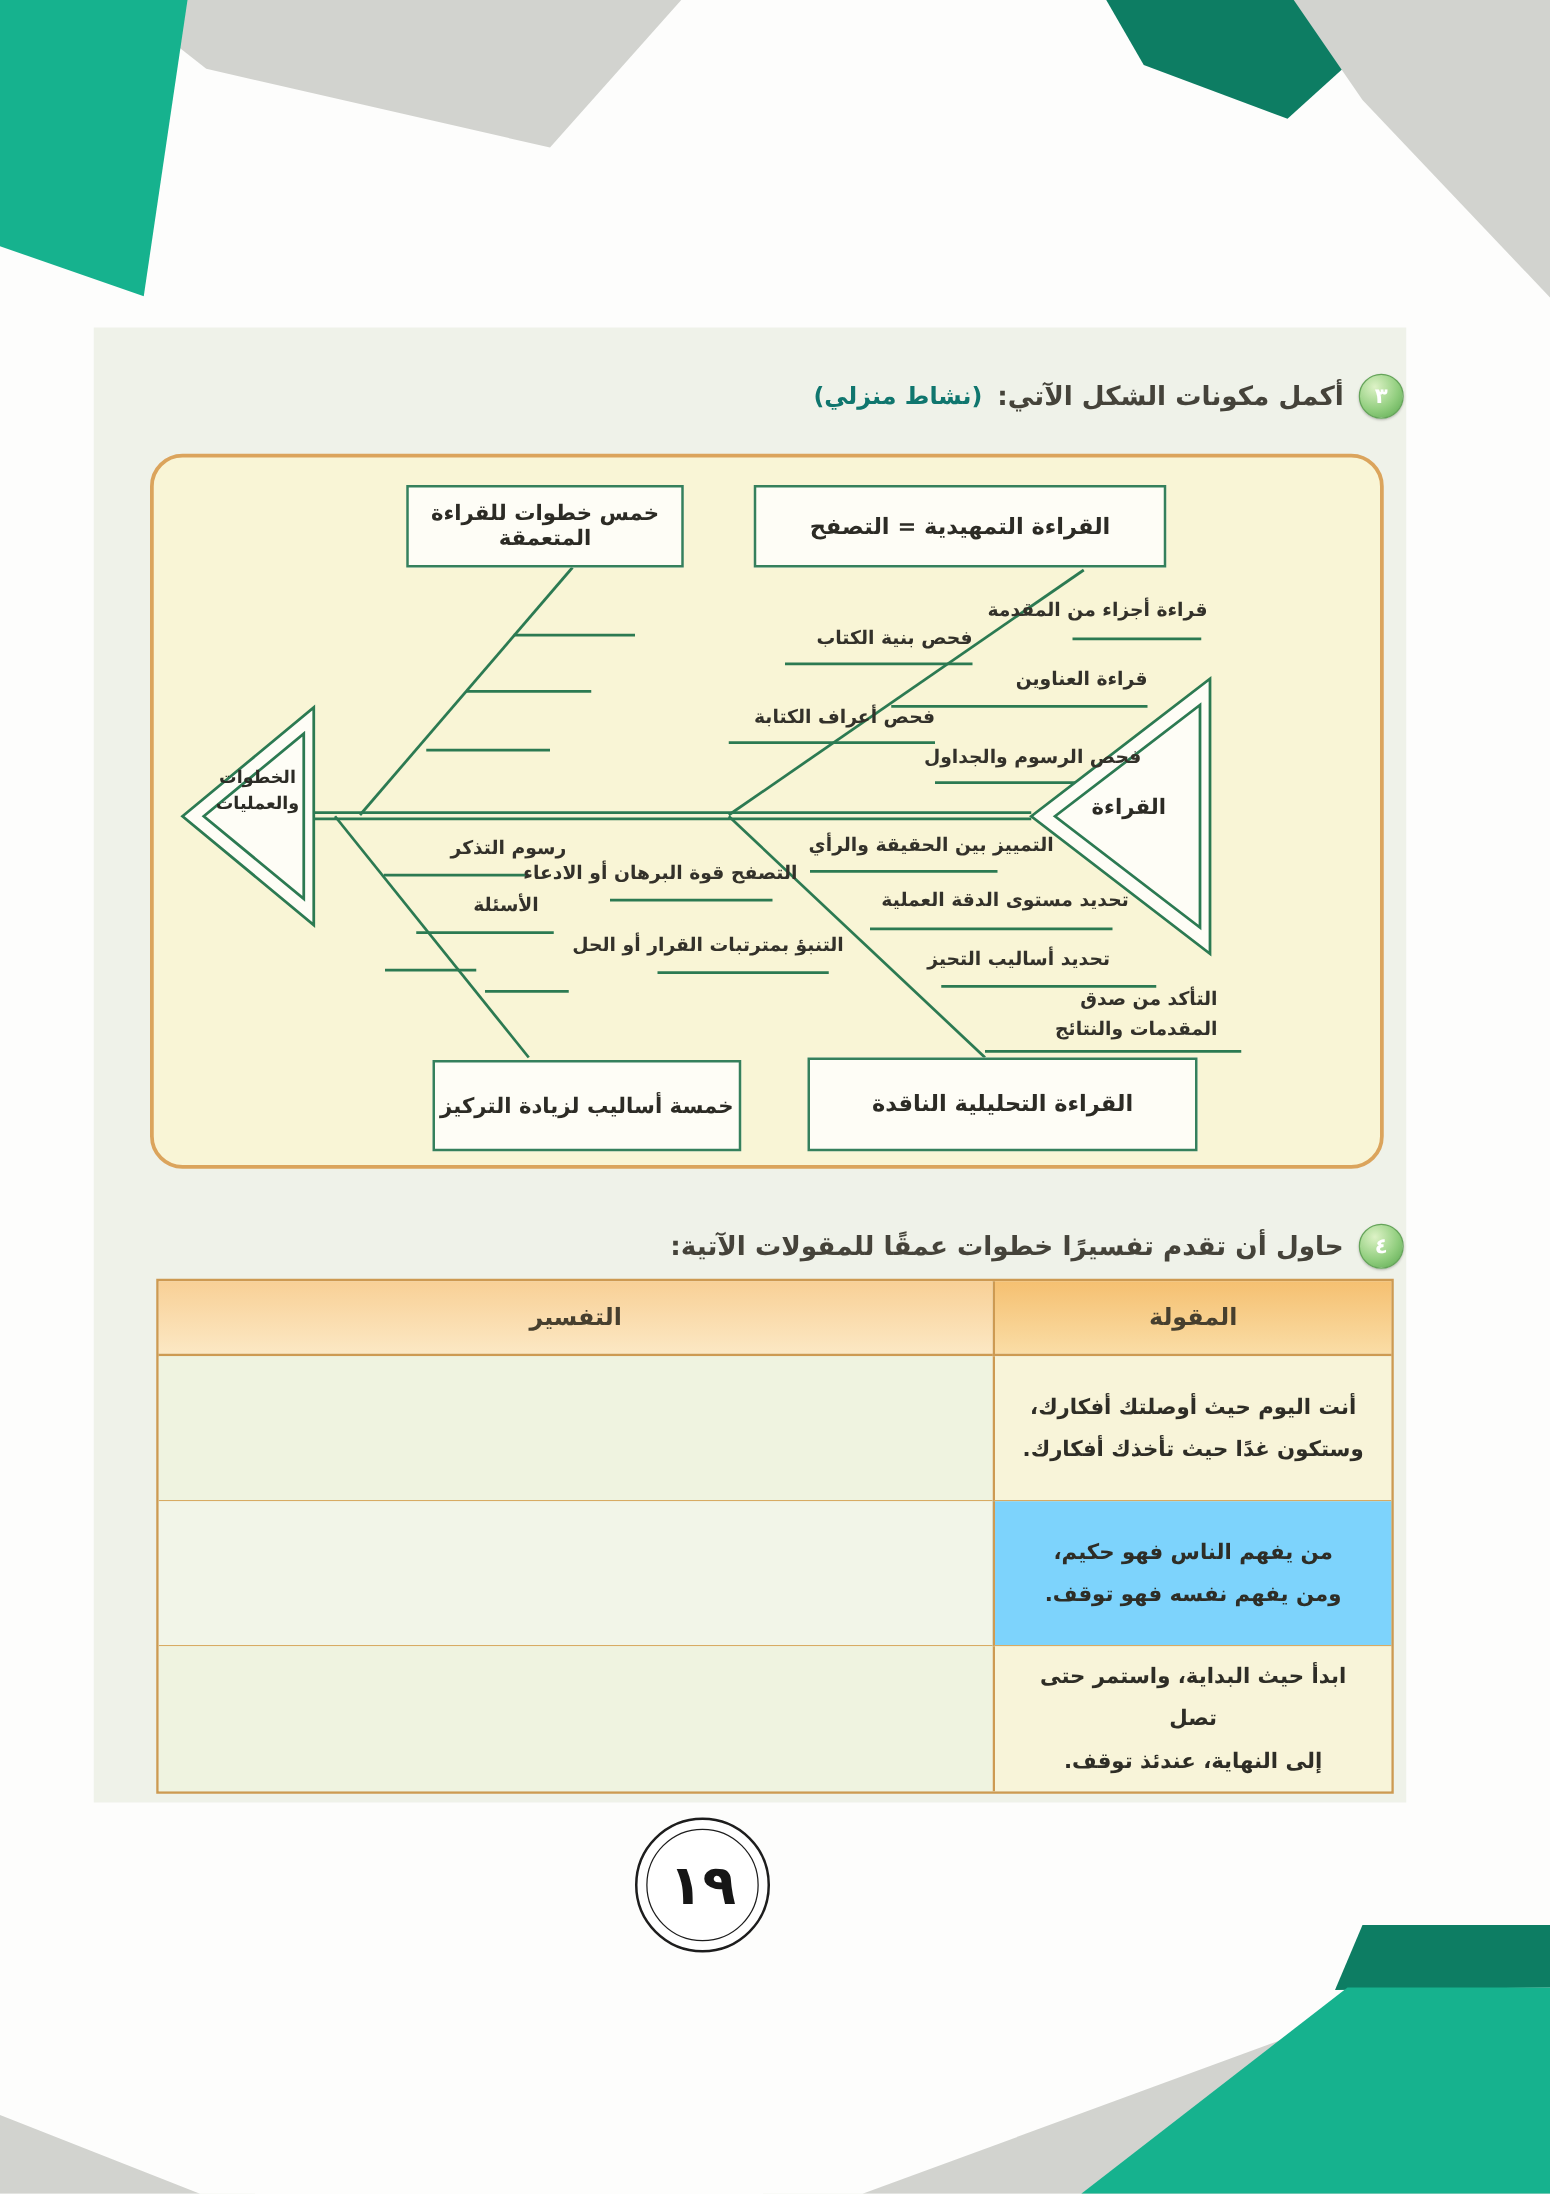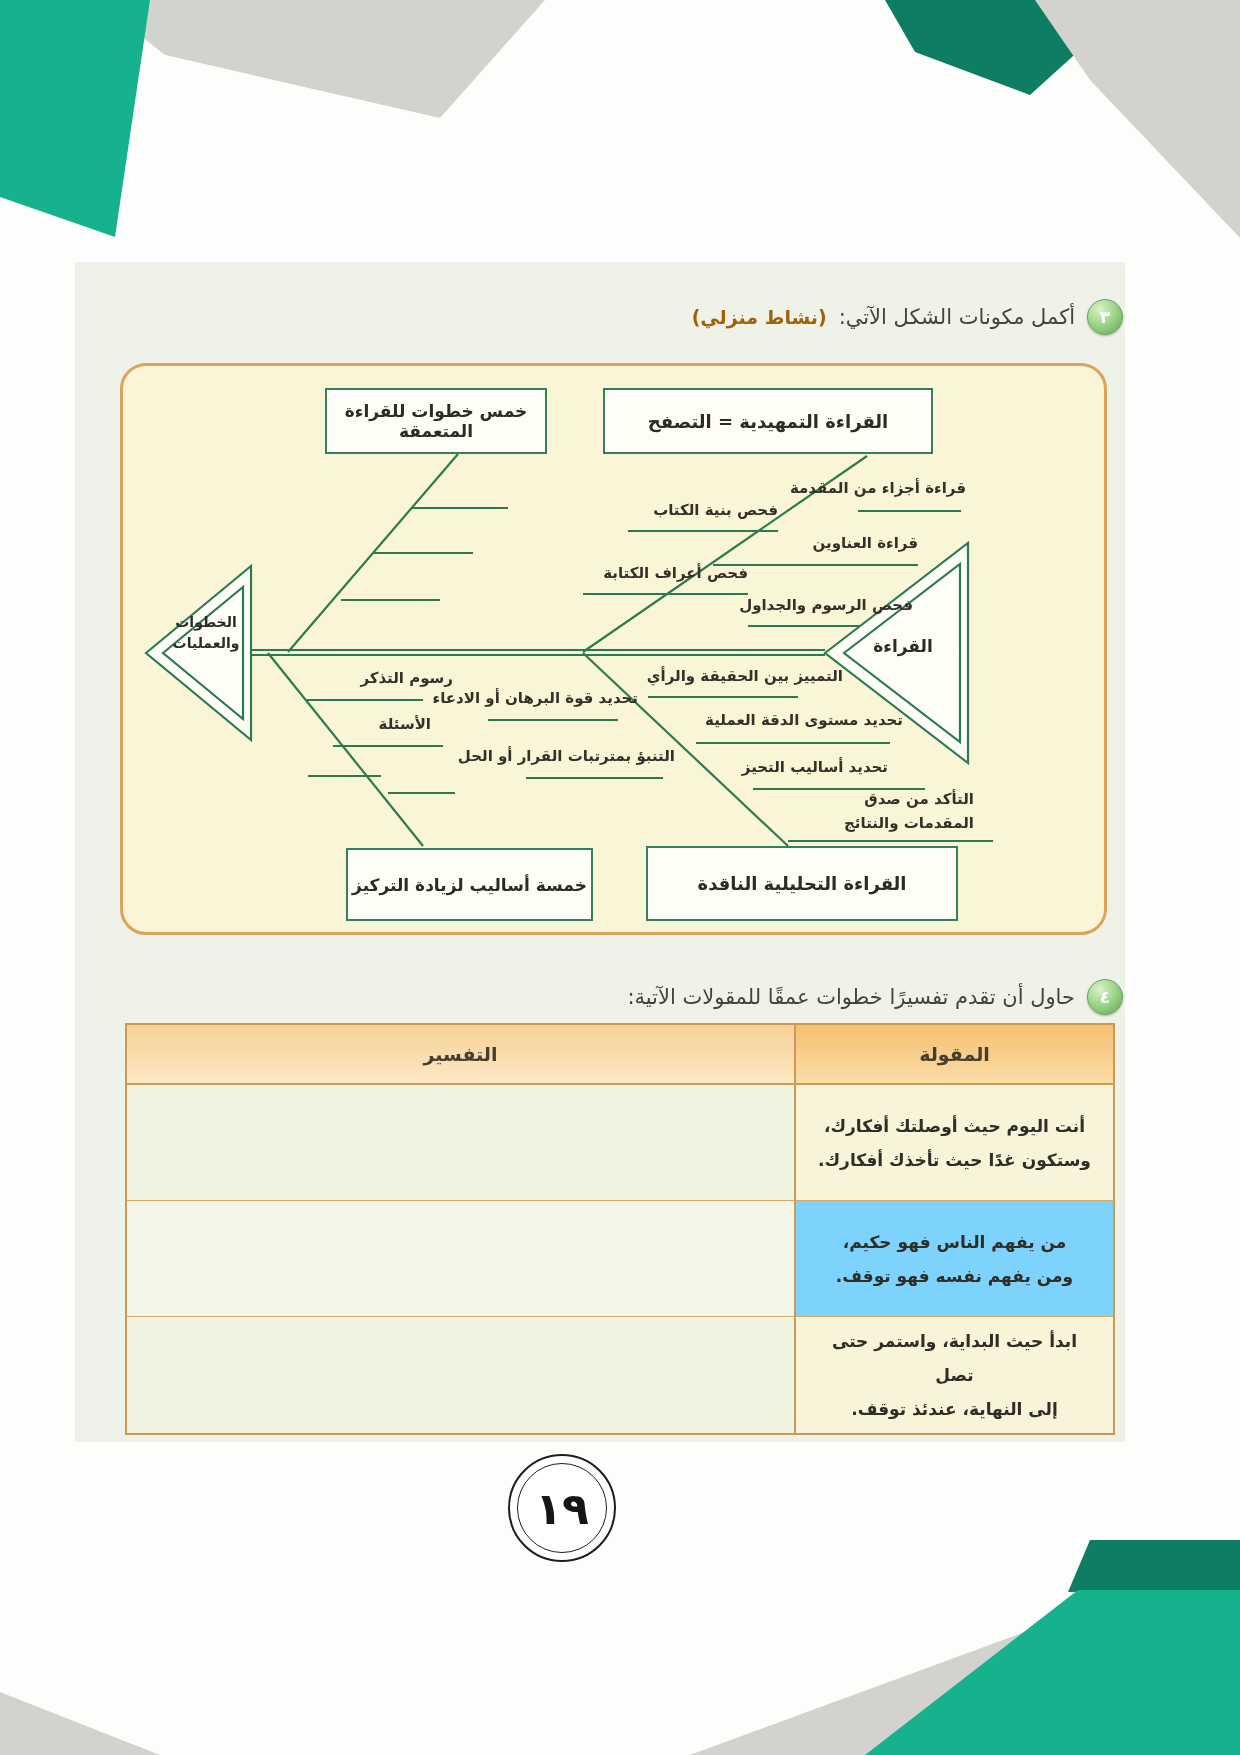--- a/index.html
+++ b/index.html
@@ -22,22 +22,22 @@
     padding-right:2px;box-sizing:border-box;
   }
   .num-ball{
     width:34px;height:34px;border-radius:50%;flex:0 0 auto;
     background:radial-gradient(circle at 35% 28%, #ddf2c6, #93cf80 55%, #66b059 90%);
     border:1px solid #65a45a;
     color:#ffffff;font-weight:bold;font-size:17px;
     display:flex;align-items:center;justify-content:center;
     box-shadow:0 1px 2px rgba(0,0,0,.25);
   }
-  .activity-title{font-size:21px;font-weight:normal;color:#45433a;}
-  .activity-note{font-size:19px;font-weight:bold;color:#a16207;}
+  .activity-title{font-size:21px;font-weight:bold;color:#45433a;}
+  .activity-note{font-size:19px;font-weight:bold;color:#0f766e;}
   
   .panel{
     left:120px;top:363px;width:987px;height:572px;z-index:2;
     background:#f9f5d6;border:3px solid #dba45c;border-radius:26px;box-sizing:border-box;
   }
   .panel svg{position:absolute;left:0;top:0;}
   .fb-box{
     position:absolute;background:#fefdf6;border:2px solid #35805c;
     display:flex;align-items:center;justify-content:center;text-align:center;
     font-weight:bold;color:#2c2b25;box-sizing:border-box;z-index:4;
@@ -153,21 +153,21 @@
     <div>الخطوات</div>
     <div>والعمليات</div>
   </div>
 
   <div class="fb-label" style="left:693px;top:113px;width:150px;">قراءة أجزاء من المقدمة</div>
   <div class="fb-label" style="left:500px;top:135px;width:155px;">فحص بنية الكتاب</div>
   <div class="fb-label" style="left:640px;top:168px;width:155px;">قراءة العناوين</div>
   <div class="fb-label" style="left:455px;top:198px;width:170px;">فحص أعراف الكتابة</div>
   <div class="fb-label" style="left:590px;top:230px;width:200px;">فحص الرسوم والجداول</div>
   <div class="fb-label" style="left:510px;top:301px;width:210px;">التمييز بين الحقيقة والرأي</div>
-  <div class="fb-label" style="left:325px;top:323px;width:190px;">تحديد قوة البرهان أو الادعاء</div>
+  <div class="fb-label" style="left:325px;top:323px;width:190px;">التصفح قوة البرهان أو الادعاء</div>
   <div class="fb-label" style="left:573px;top:345px;width:207px;">تحديد مستوى الدقة العملية</div>
   <div class="fb-label" style="left:340px;top:381px;width:212px;">التنبؤ بمترتبات القرار أو الحل</div>
   <div class="fb-label" style="left:603px;top:392px;width:162px;">تحديد أساليب التحيز</div>
   <div class="fb-label" style="left:621px;top:421px;width:230px;line-height:1.6;">
     <div>التأكد من صدق</div>
     <div>المقدمات والنتائج</div>
   </div>
   <div class="fb-label" style="left:230px;top:303px;width:100px;">رسوم التذكر</div>
   <div class="fb-label" style="left:230px;top:349px;width:78px;">الأسئلة</div>
 </div>

